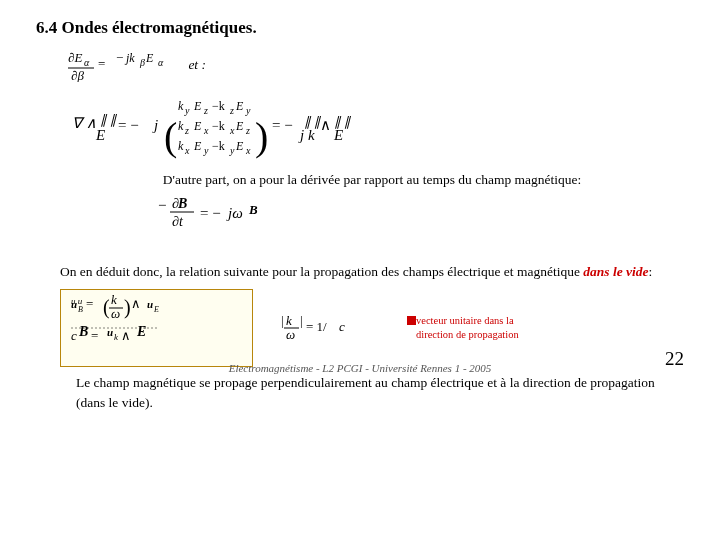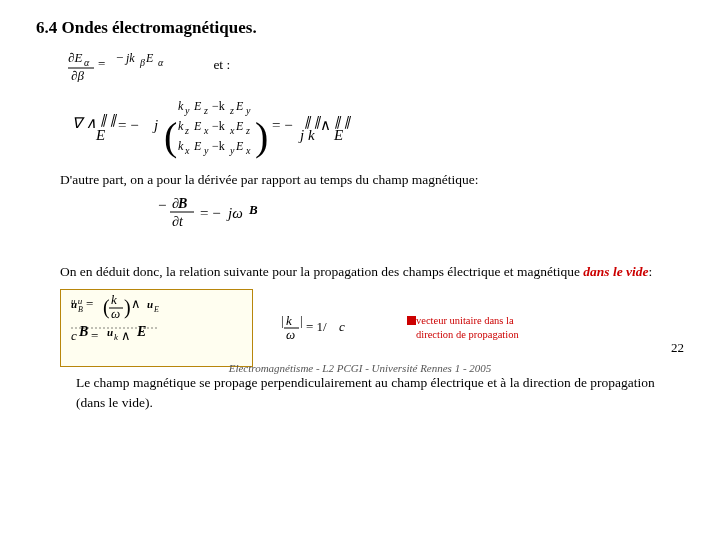--- a/index.html
+++ b/index.html
@@ -42,23 +42,23 @@
       right: 0;
       display: flex;
       justify-content: center;
       font-style: italic;
       font-size: 11px;
       color: #555;
       text-align: right;
     }
     .page-num {
       position: absolute;
-      bottom: 28px;
+      bottom: 14px;
       right: 36px;
-      font-size: 13px;
+      font-size: 19px;
     }
     .red-bold-italic {
       color: #cc0000;
       font-weight: bold;
       font-style: italic;
     }
   </style>
 </head>
 <body>
 
@@ -77,21 +77,21 @@
       <text x="18" y="16" font-family="Times New Roman" font-style="italic" font-size="10">α</text>
       <line x1="2" y1="18" x2="28" y2="18" stroke="black" stroke-width="1"></line>
       <text x="5" y="30" font-family="Times New Roman" font-style="italic" font-size="13">∂β</text>
       <text x="32" y="18" font-family="Times New Roman" font-size="13"> = </text>
       <text x="50" y="12" font-family="Times New Roman" font-size="13">−</text>
       <text x="60" y="12" font-family="Times New Roman" font-style="italic" font-size="12">jk</text>
       <text x="74" y="16" font-family="Times New Roman" font-style="italic" font-size="10">β</text>
       <text x="80" y="12" font-family="Times New Roman" font-style="italic" font-size="12">E</text>
       <text x="92" y="16" font-family="Times New Roman" font-style="italic" font-size="10">α</text>
     </svg>
-    <span style="margin-left:28px;">et :</span>
+    <span style="margin-left:3px;font-style:italic;">et :</span>
   </div>
 
   <div style="margin: 6px 0 6px 36px;">
     <svg width="430" height="72" viewBox="0 0 430 72">
 
       <text x="0" y="40" font-family="Times New Roman" font-style="italic" font-size="15">∇ ∧ </text>
       <text x="28" y="36" font-family="Times New Roman" font-style="italic" font-size="13">∥ ∥</text>
       <text x="24" y="52" font-family="Times New Roman" font-style="italic" font-size="15">E</text>
 
       <text x="46" y="42" font-family="Times New Roman" font-size="15"> = −</text>
@@ -132,21 +132,21 @@
       <text x="200" y="42" font-family="Times New Roman" font-size="15"> = −</text>
 
       <text x="232" y="38" font-family="Times New Roman" font-style="italic" font-size="13">∥ ∥</text>
       <text x="228" y="52" font-family="Times New Roman" font-style="italic" font-size="15">j k</text>
       <text x="248" y="42" font-family="Times New Roman" font-size="15"> ∧ </text>
       <text x="262" y="38" font-family="Times New Roman" font-style="italic" font-size="13">∥ ∥</text>
       <text x="262" y="52" font-family="Times New Roman" font-style="italic" font-size="15">E</text>
     </svg>
   </div>
 
-  <div class="para" style="margin-left:24px;">
+  <div class="para" style="margin-left:24px;text-align:center;">
     <span>D'autre part, on a pour la dérivée par rapport au temps du champ magnétique:</span>
   </div>
 
   <div style="margin: 4px 0 4px 120px;">
     <svg width="160" height="42" viewBox="0 0 160 42">
       <text x="2" y="14" font-family="Times New Roman" font-size="15">−</text>
       <text x="16" y="12" font-family="Times New Roman" font-style="italic" font-size="14">∂</text>
       <text x="22" y="12" font-family="Times New Roman" font-style="italic" font-size="14" font-weight="bold">B</text>
       <line x1="14" y1="16" x2="38" y2="16" stroke="black" stroke-width="1"></line>
       <text x="16" y="30" font-family="Times New Roman" font-style="italic" font-size="14">∂t</text>

